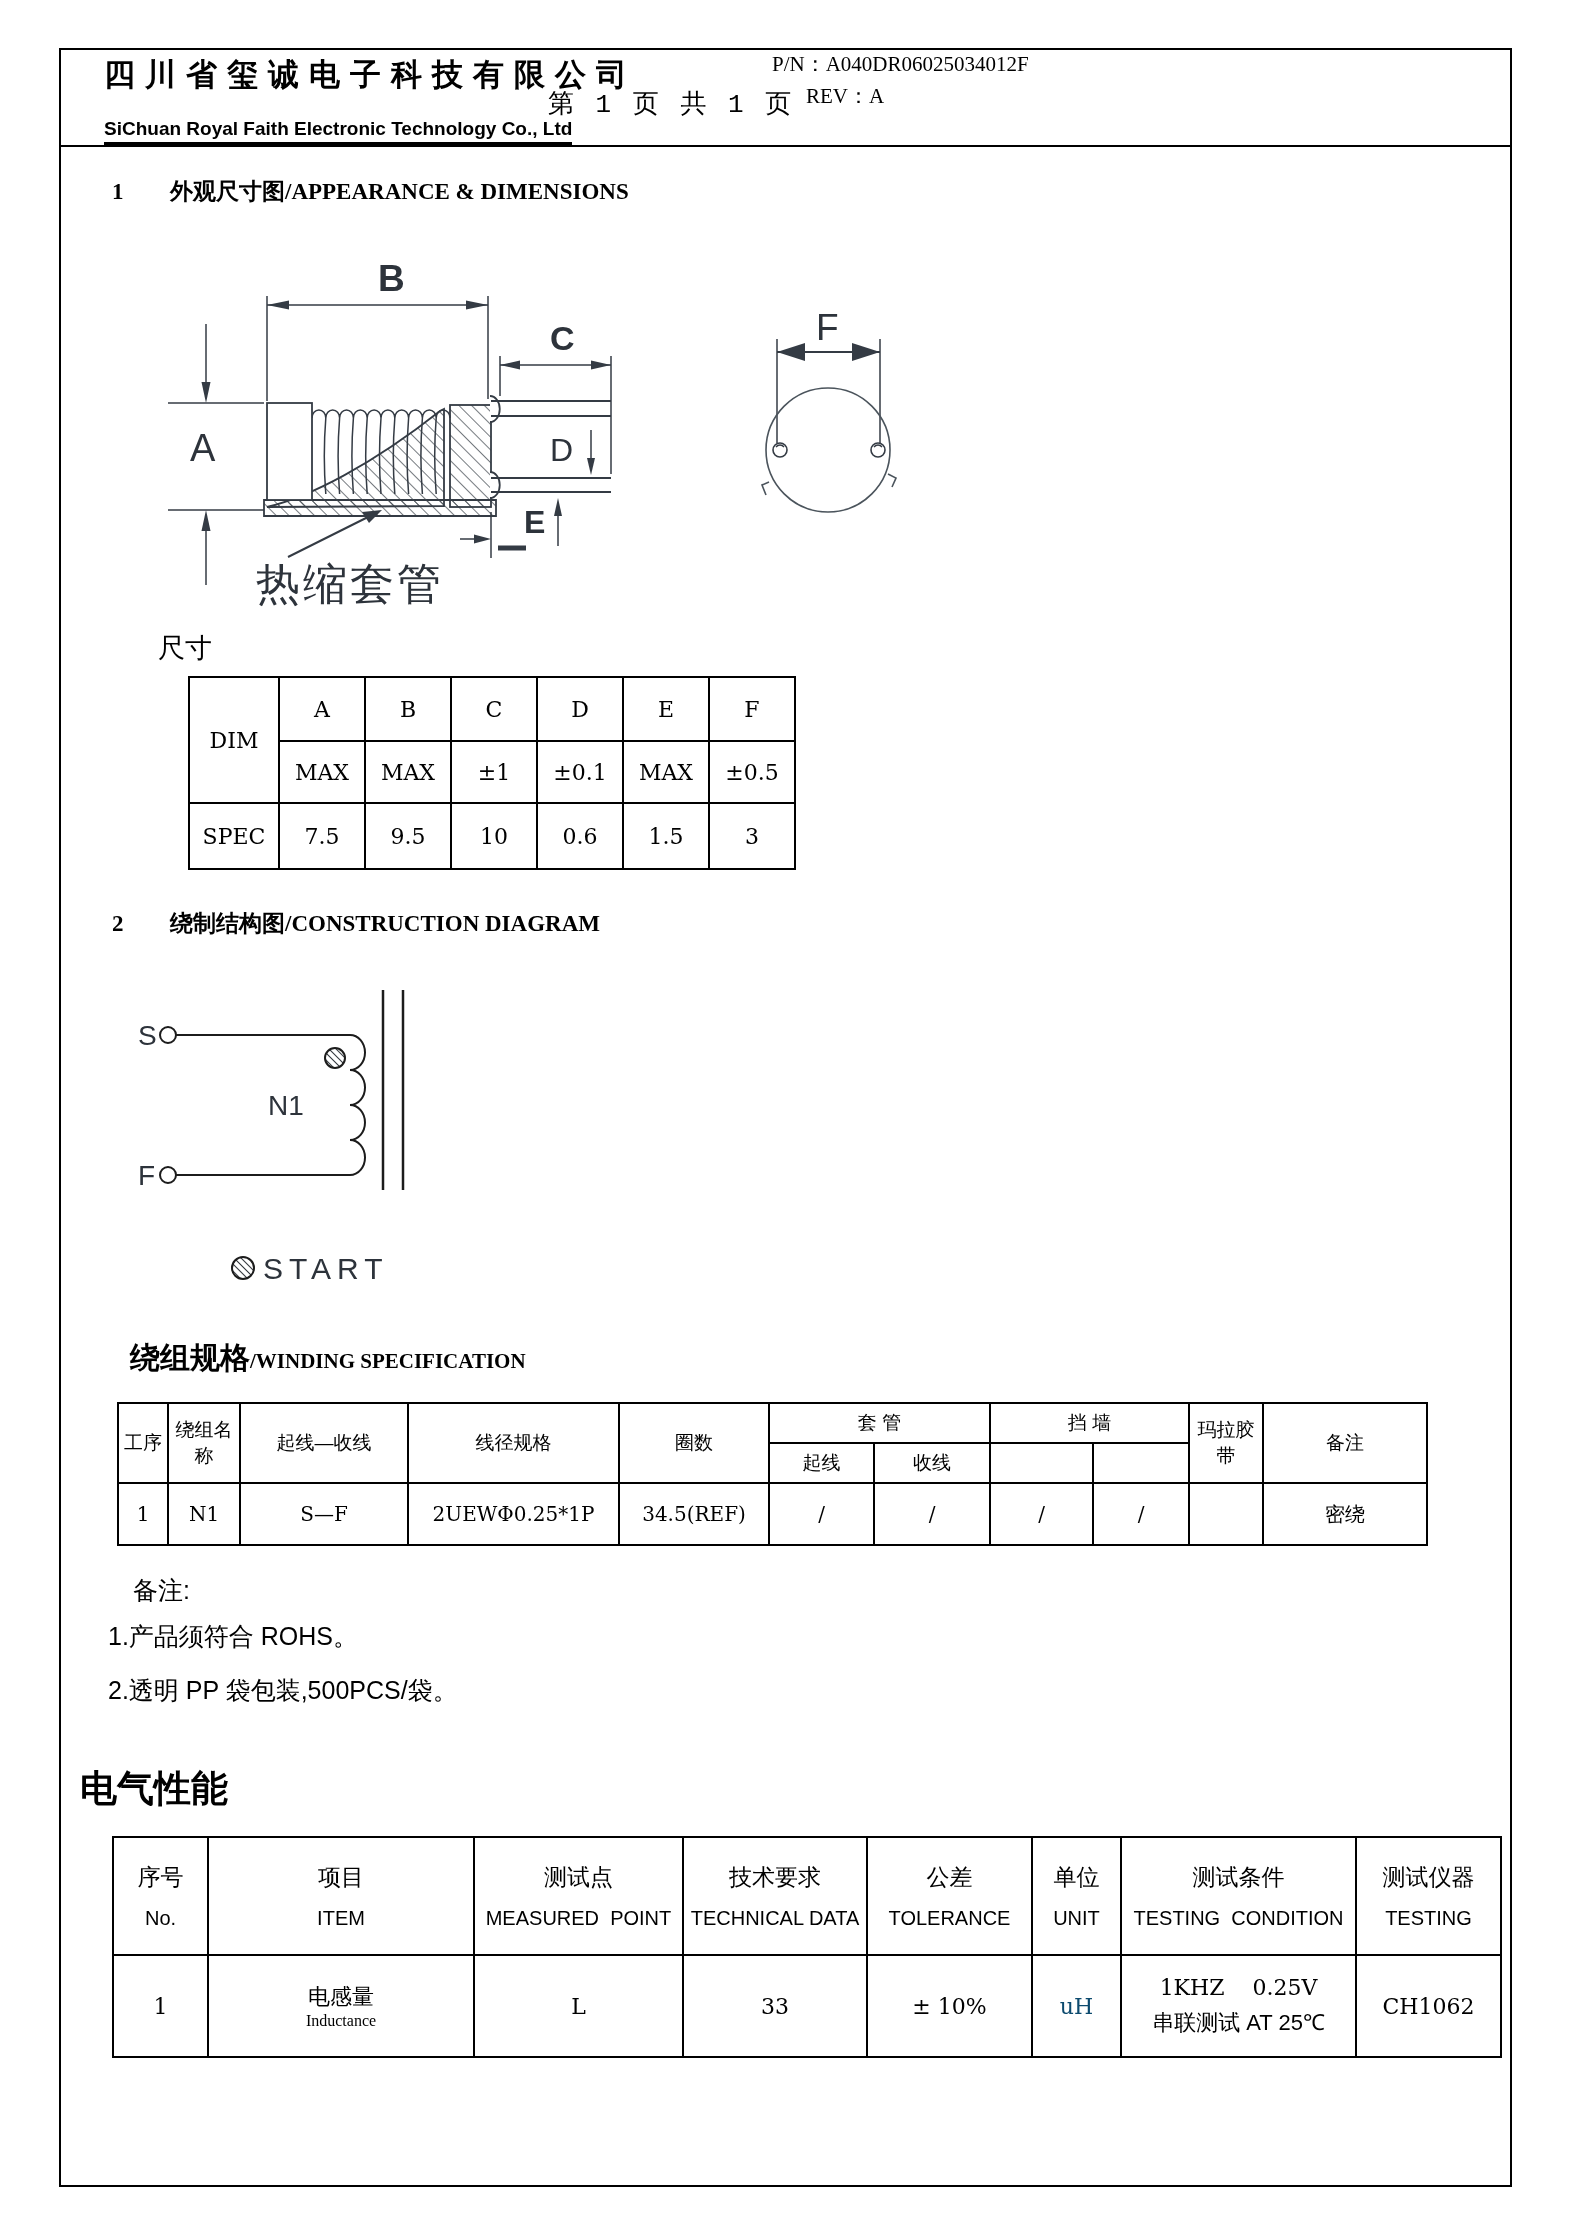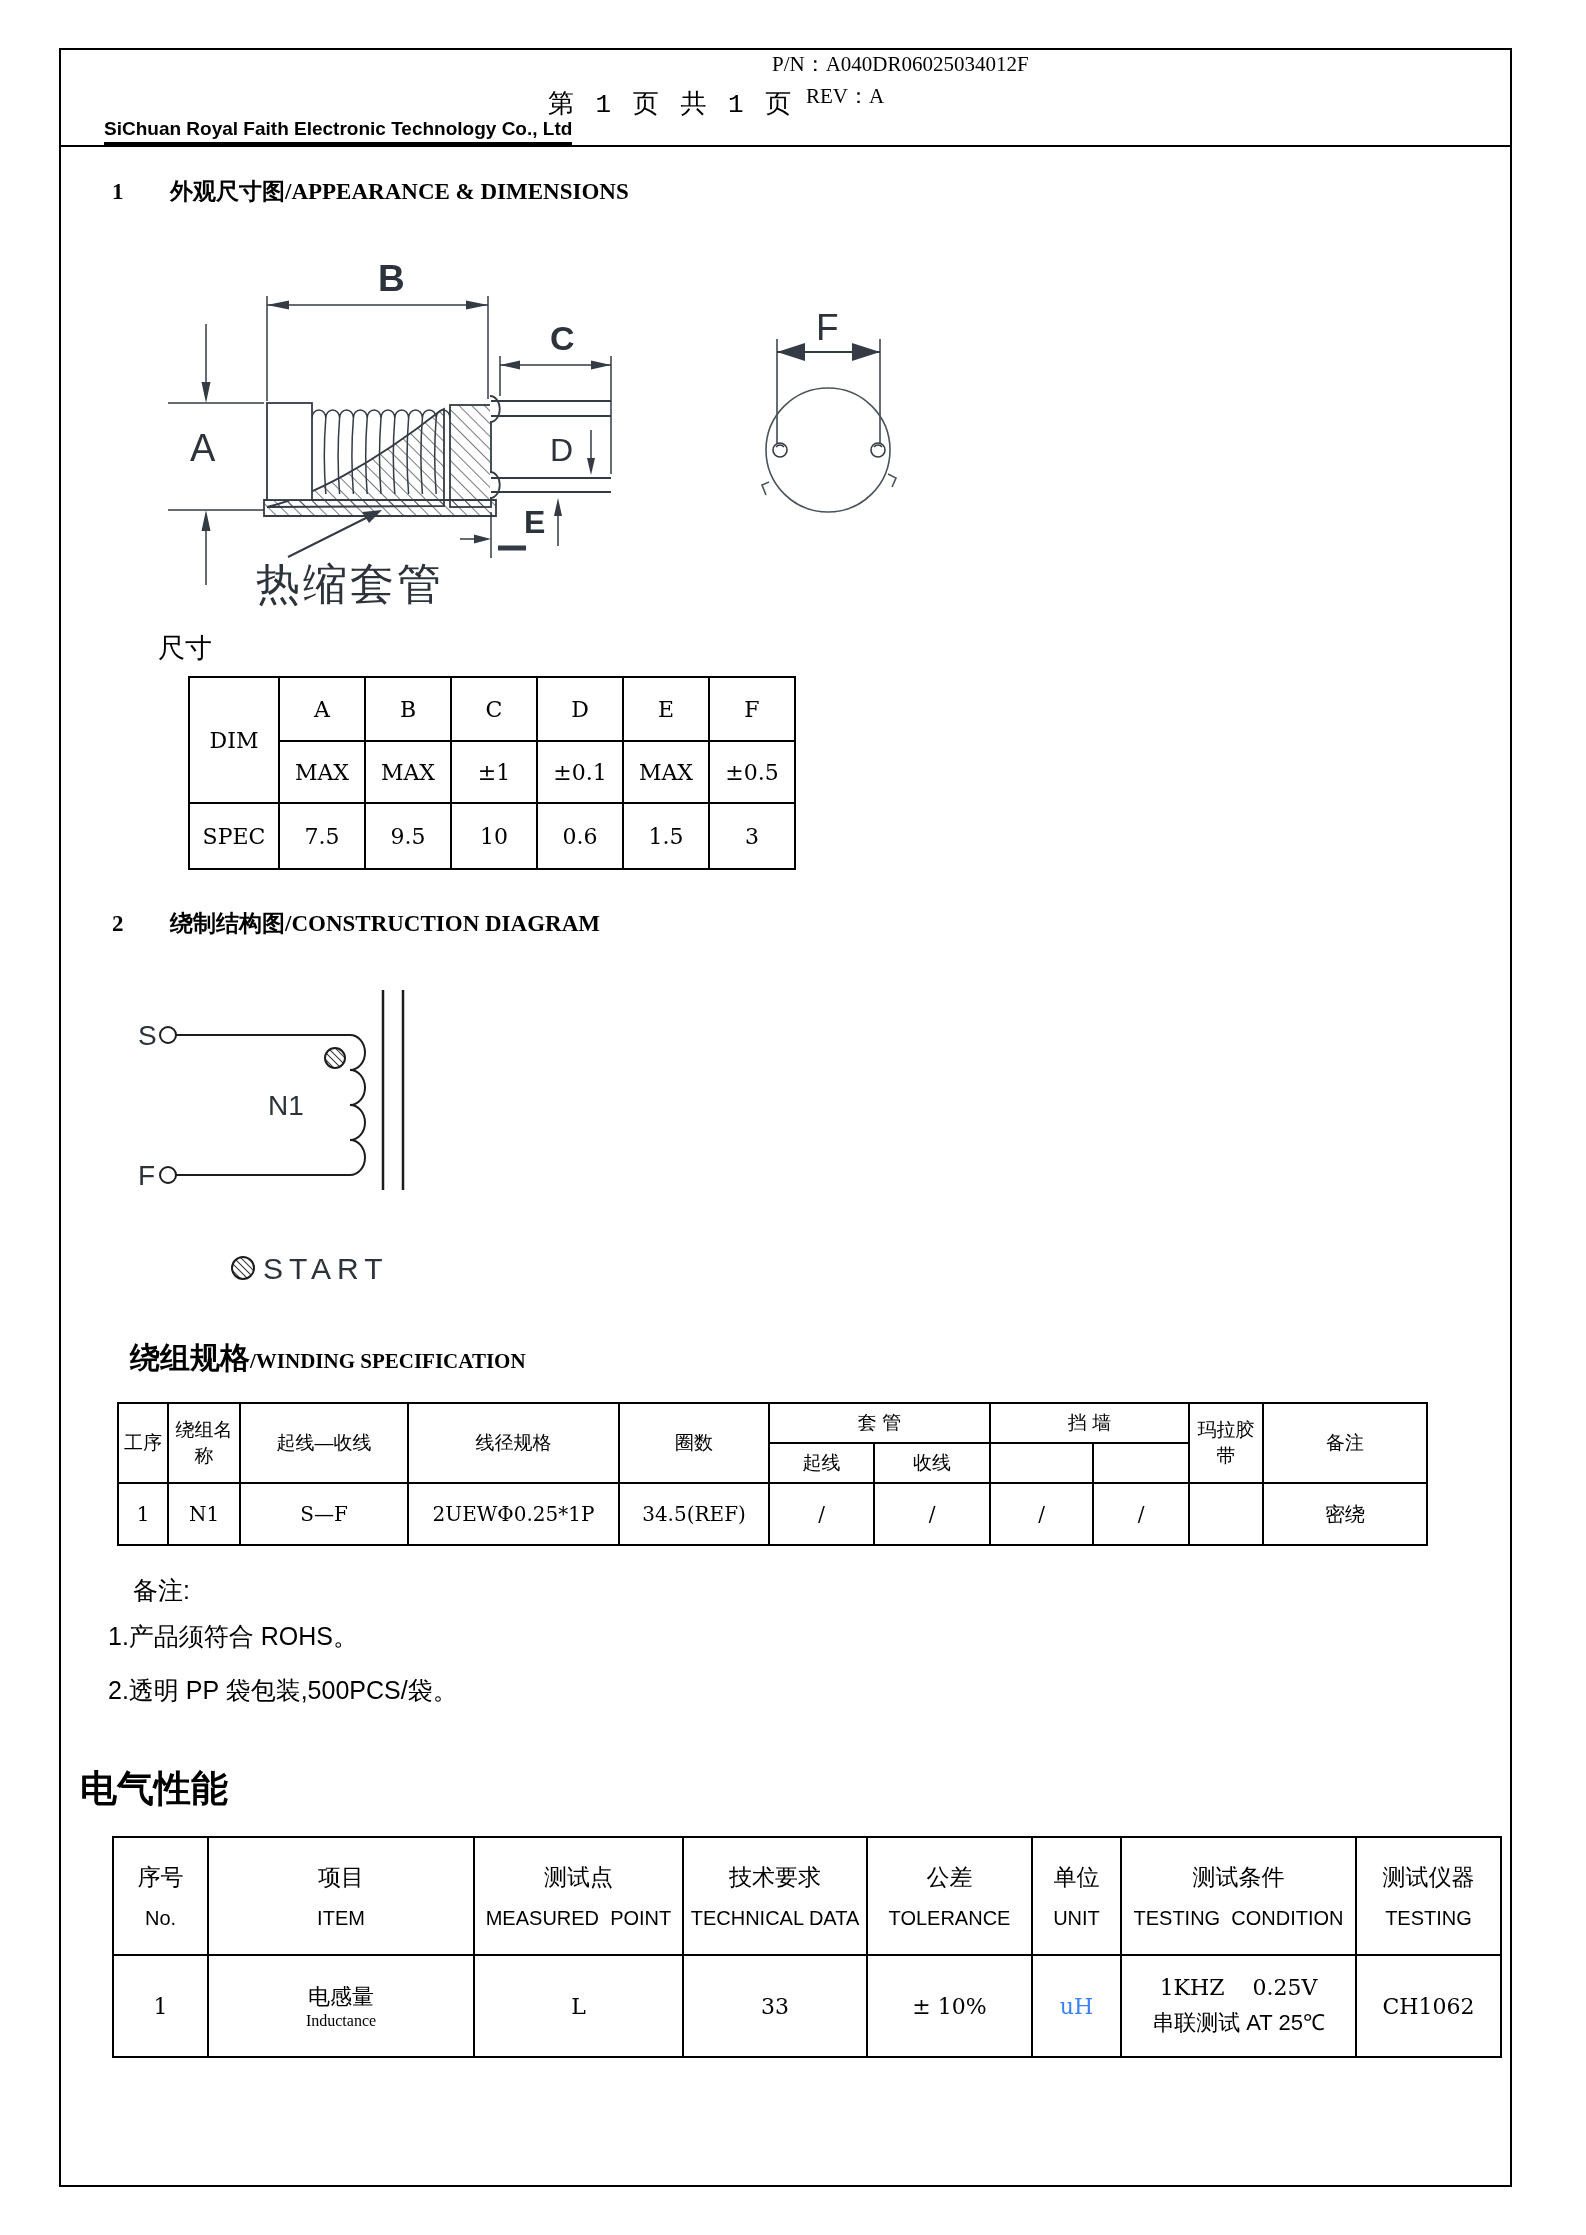--- a/index.html
+++ b/index.html
@@ -71,20 +71,21 @@
   .cond2 { font-family:"Liberation Sans", sans-serif; margin-top:6px; }
 
   svg text { font-family:"Liberation Sans", sans-serif; fill:#2d333b; }
 </style>
 </head>
 <body>
 
 <div class="page">
   <div class="frame abs"></div>
 
+  <div class="abs company-cn">四川省玺诚电子科技有限公司</div>
   <div class="abs company-en">SiChuan Royal Faith Electronic Technology Co., Ltd</div>
   <div class="abs head-divider"></div>
   <div class="abs page-info">第 1 页 共 1 页</div>
   <div class="abs pn-line">
     <span>P/N：</span><span>A040DR06025034012F</span>
   </div>
   <div class="abs rev-line">
     <span>REV：</span><span>A</span>
   </div>
 
@@ -379,21 +380,21 @@
       </tr>
       <tr class="et-d">
         <td>1</td>
         <td>
           <div class="et-item-cn">电感量</div>
           <div class="et-item-en">Inductance</div>
         </td>
         <td>L</td>
         <td>33</td>
         <td>± 10%</td>
-        <td><span id="unit-span" style="color: #3b82f6;">uH</span></td>
+        <td><span id="unit-span" style="color: #0c4a6e;">uH</span></td>
         <td>
           <div class="pre">1KHZ    0.25V</div>
           <div class="cond2">串联测试 AT 25℃</div>
         </td>
         <td>CH1062</td>
       </tr>
     </tbody>
       </table>
   </div>
 </div>

